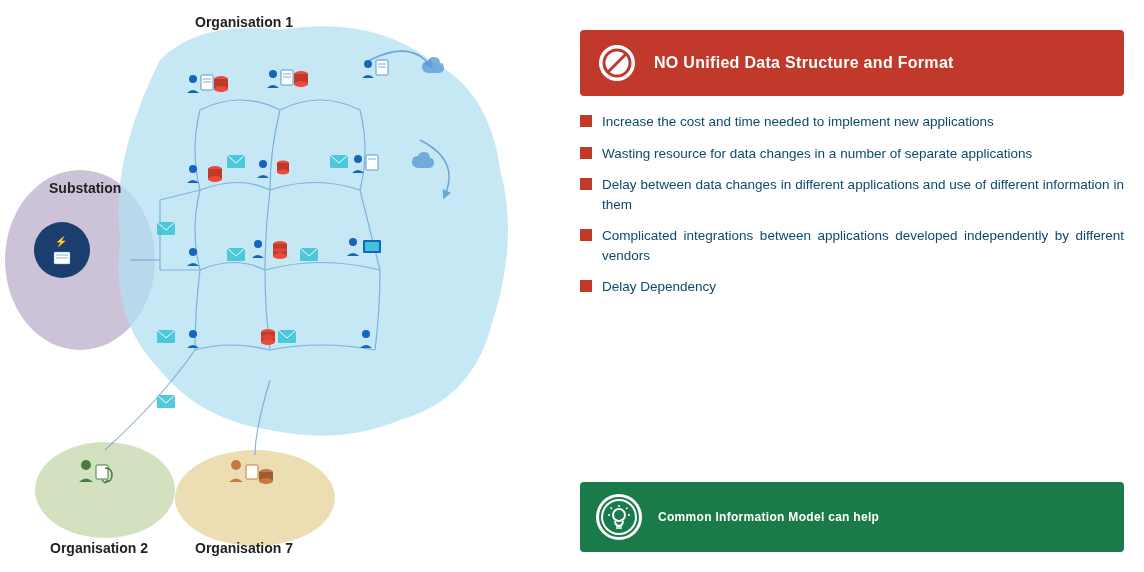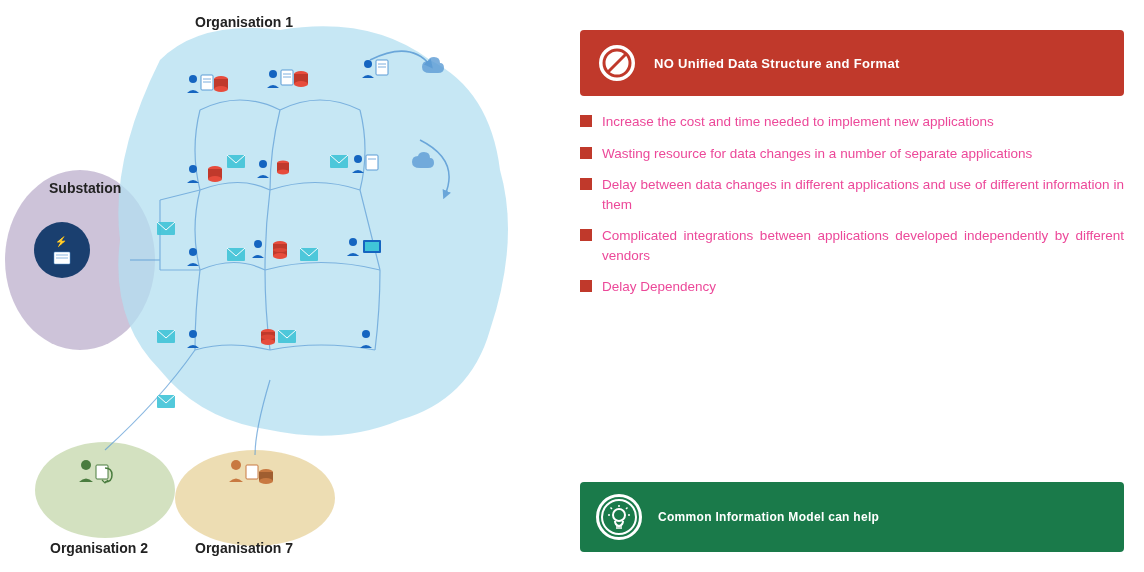--- a/index.html
+++ b/index.html
@@ -52,39 +52,39 @@
       flex-shrink: 0;
       border: 3px solid #c0392b;
     }
     .no-unified-icon svg {
       width: 30px;
       height: 30px;
     }
     .no-unified-text {
       color: #ffffff;
       font-weight: bold;
-      font-size: 13px;
+      font-size: 16px;
       letter-spacing: 0.3px;
     }
 
     
     .bullet-list {
       list-style: none;
       padding: 0;
       display: flex;
       flex-direction: column;
       gap: 12px;
       flex: 1;
     }
     .bullet-list li {
       display: flex;
       align-items: flex-start;
       gap: 10px;
       font-size: 13.5px;
-      color: #ec4899;
+      color: #0c4a6e;
       text-align: justify;
       line-height: 1.45;
     }
     .bullet-square {
       width: 12px;
       height: 12px;
       background: #c0392b;
       flex-shrink: 0;
       margin-top: 3px;
     }

